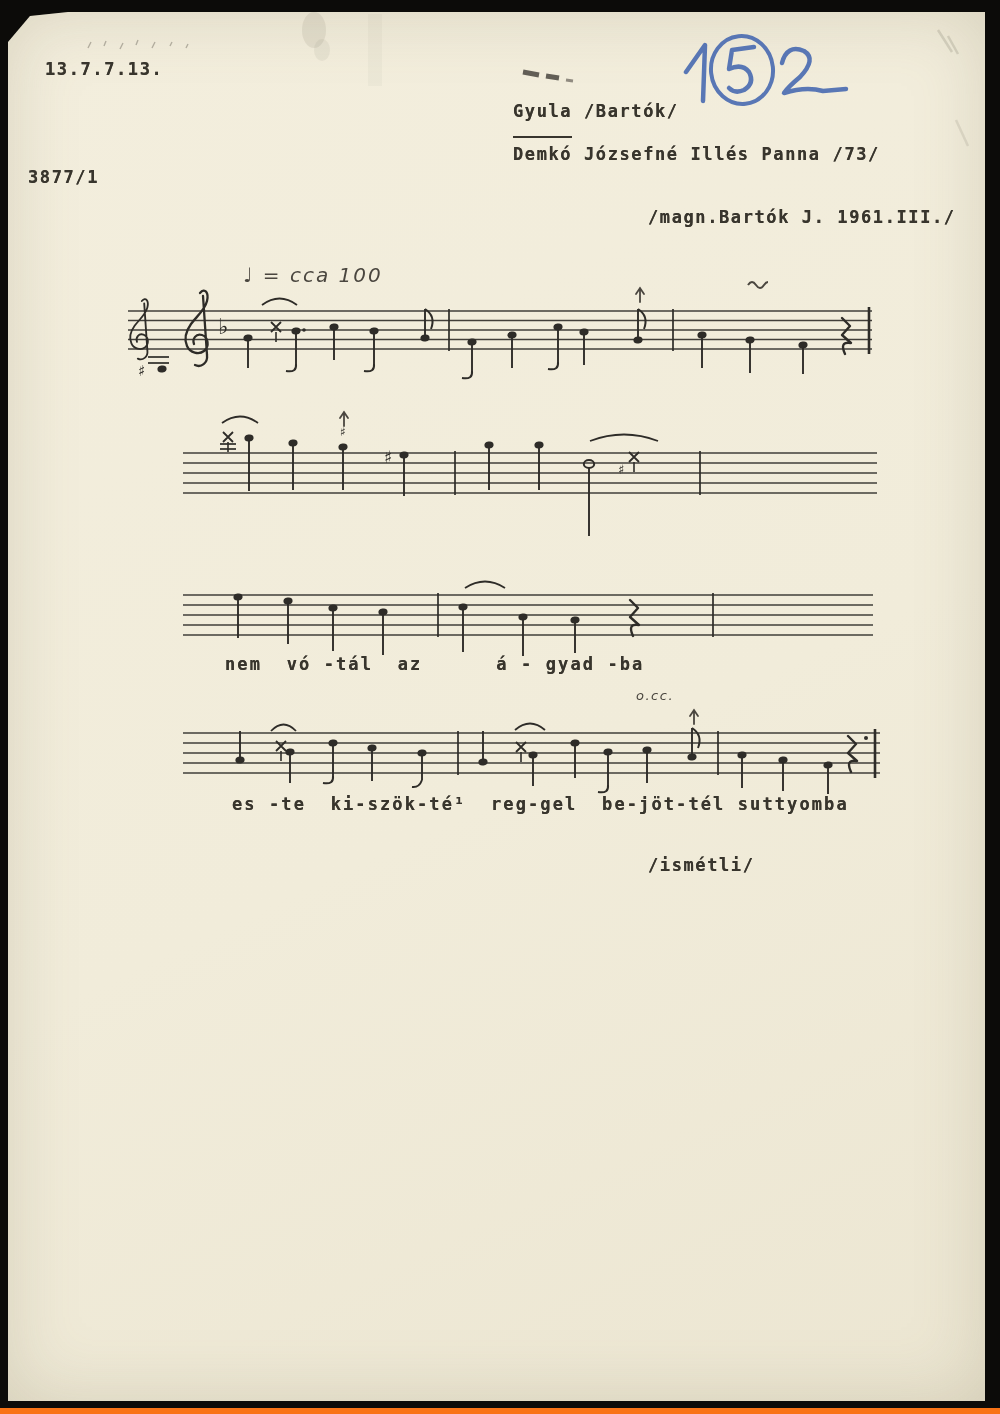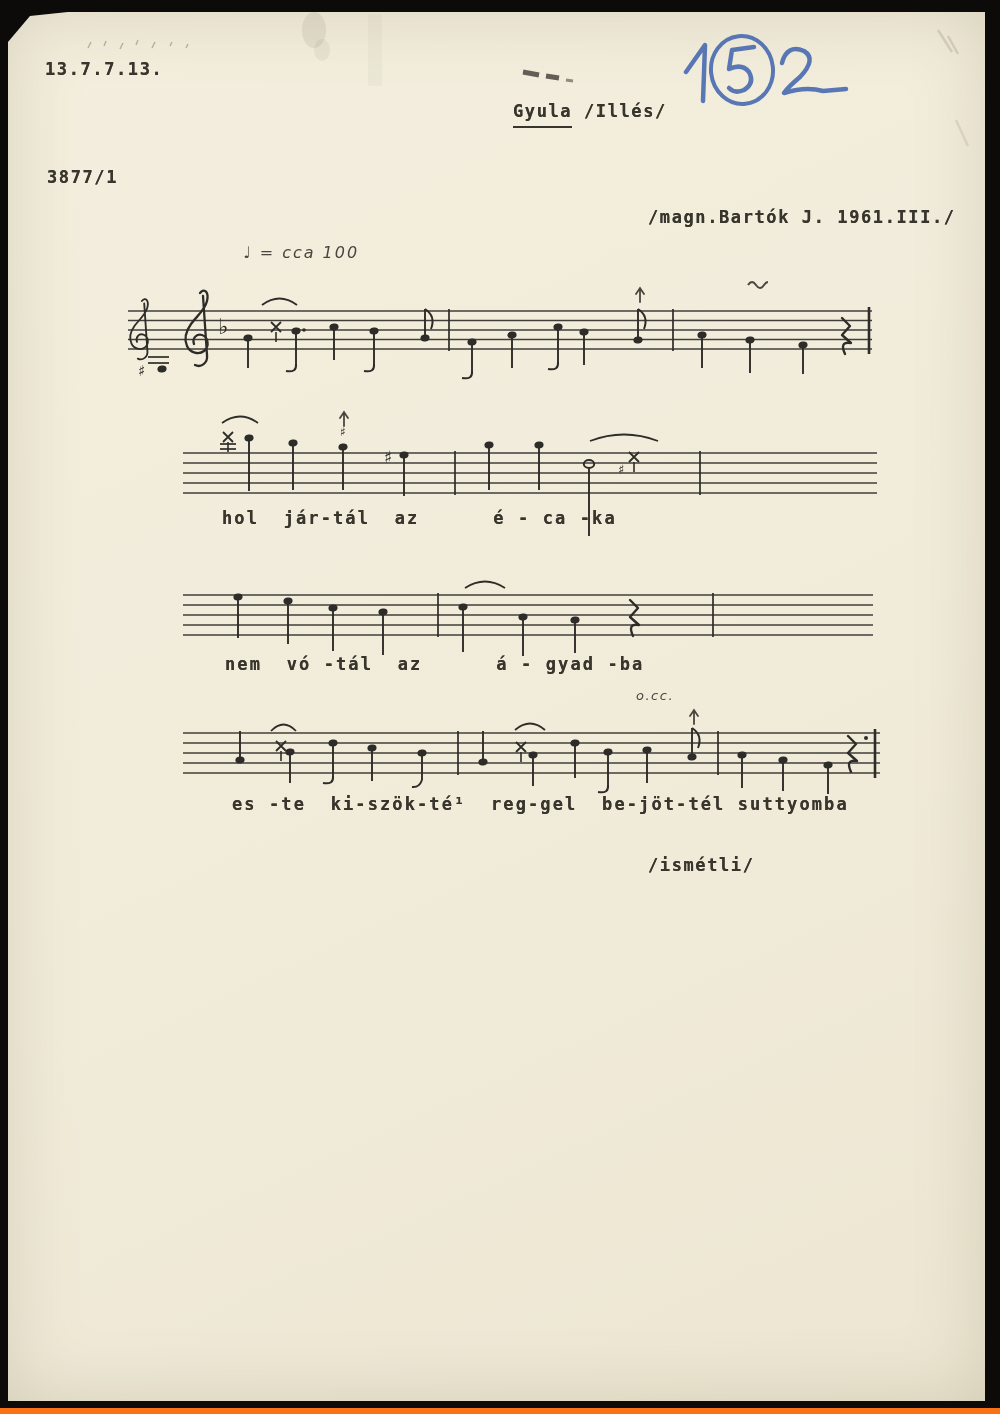--- a/index.html
+++ b/index.html
@@ -9,41 +9,41 @@
   .paper{position:absolute;left:8px;top:12px;right:15px;bottom:13px;
          background:linear-gradient(155deg,#f3eedd 0%,#f1ecda 55%,#ece6d2 100%);
          box-shadow:inset 0 0 70px rgba(125,112,84,.22);
          clip-path:polygon(0 30px,22px 4px,60px 0,100% 0,100% 100%,0 100%);}
   .typed{position:absolute;font:700 17px "DejaVu Sans Mono",monospace;color:#38352d;
          letter-spacing:1.6px;white-space:pre;line-height:1.15;
          text-shadow:0 0 .5px rgba(45,40,32,.75);}
   .lyric{letter-spacing:2.1px;}
   .hand{font-family:"DejaVu Sans",sans-serif;font-style:italic;font-weight:400;color:#4a463f;
         letter-spacing:2px;text-shadow:none;}
-  .u{border-bottom:2px solid currentColor;padding-bottom:5px;}
+  .u{border-bottom:2px solid currentColor;padding-bottom:15px;}
   svg.layer{position:absolute;left:0;top:0;pointer-events:none;}
   .mglyph{font-family:"DejaVu Sans",sans-serif;font-weight:700;}
 </style>
 </head>
 <body>
 
 <div class="page">
   <div class="border-layer"></div>
   <div class="paper"></div>
 
   <div class="typed" style="left:45px;top:60px;">13.7.7.13.</div>
-  <div class="typed" style="left:47px;top:168px;">3877/1</div>
-
-  <div class="typed" style="left:513px;top:102px;"><span class="u">Gyula</span><span> /Illés/</span></div>
-
+  <div class="typed" style="left:28px;top:168px;">3877/1</div>
+
+  <div class="typed" style="left:513px;top:102px;"><span class="u">Gyula</span><span> /Bartók/</span></div>
+
+  <div class="typed" style="left:513px;top:145px;">Demkó Józsefné Illés Panna /73/</div>
   <div class="typed" style="left:648px;top:208px;">/magn.Bartók J. 1961.III./</div>
 
-  <div class="typed hand" style="left:243px;top:244px;font-size:16px;"><span class="mglyph" style="font-style:normal;">♩</span> <span>= cca 100</span></div>
-
-  <div class="typed lyric" style="left:222px;top:509px;">hol  jár-tál  az      é - ca -ka</div>
+  <div class="typed hand" style="left:243px;top:264px;font-size:20px;"><span class="mglyph" style="font-style:normal;">♩</span> <span>= cca 100</span></div>
+
   <div class="typed lyric" style="left:232px;top:795px;">es -te  ki-szök-té¹  reg-gel  be-jöt-tél suttyomba</div>
   <div class="typed lyric" style="left:225px;top:655px;">nem  vó -tál  az      á - gyad -ba</div>
 
   <div class="typed" style="left:648px;top:856px;">/ismétli/</div>
 
   <svg class="layer" style="left:660px;top:25px;" width="220" height="95" title="152">
     <g fill="none" stroke="#4467b0" stroke-width="4.5" stroke-linecap="round" stroke-linejoin="round" opacity="0.88">
       <path d="M 26 47 L 45 20 L 43 76"></path>
       <ellipse cx="82" cy="45" rx="31" ry="34" transform="rotate(-6 82 45)" stroke-width="4"></ellipse>
       <path d="M 94 22 L 72 25 L 69 44 Q 82 38 89 47 Q 95 58 84 65 Q 75 69 69 63"></path>

